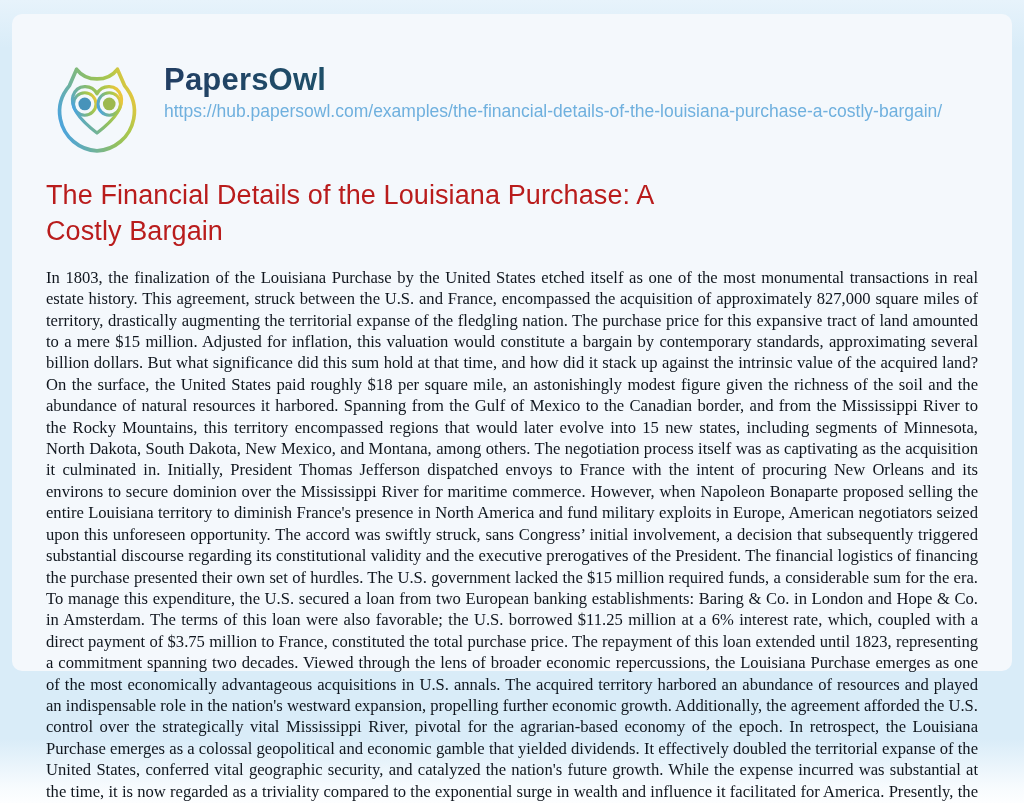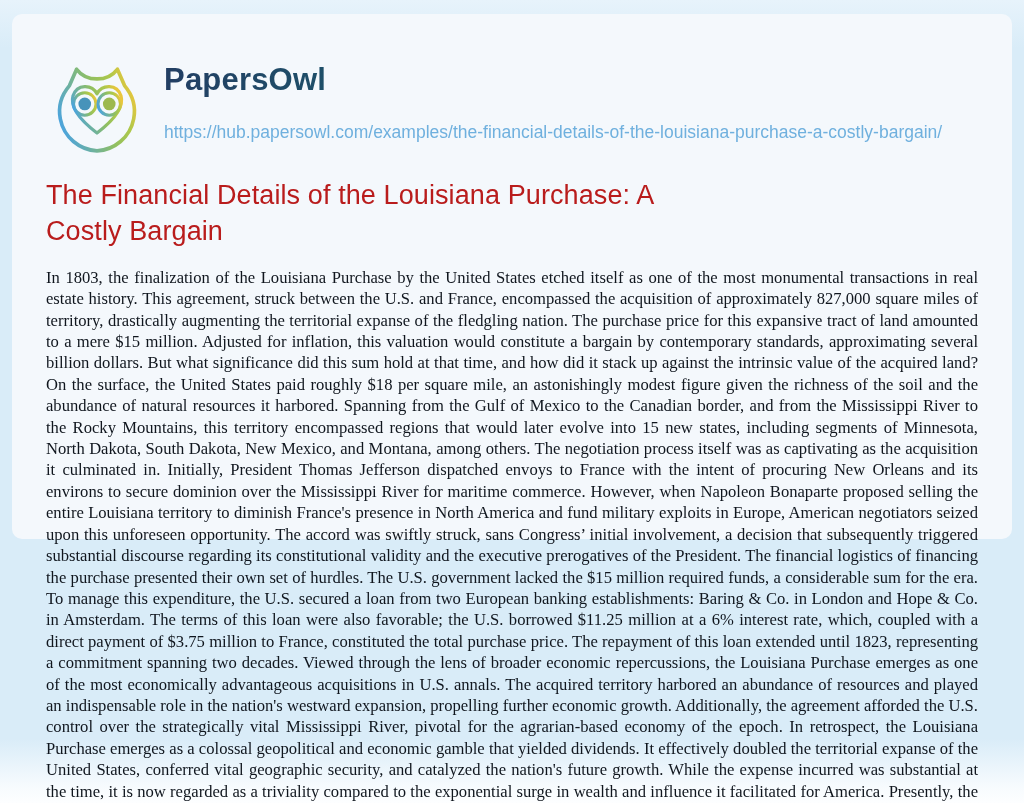--- a/index.html
+++ b/index.html
@@ -6,21 +6,21 @@
   html, body { width: 1024px; height: 803px; }
   body {
     position: relative;
     font-family: "Liberation Sans", sans-serif;
     background: linear-gradient(180deg, #e7f3fb 0%, #d9ecf8 6%, #d9ecf8 92%, #f7fbfe 98%, #fdfeff 100%);
     overflow: hidden;
   }
   .card {
     position: absolute;
     left: 12px; top: 14px; right: 12px;
-    height: 525px;
+    height: 657px;
     background: #f4f8fc;
     border-radius: 10px;
     padding: 42px 34px 0 34px;
   }
   .header {
     display: flex;
     align-items: flex-start;
     gap: 16px;
   }
   .logo-wrap { width: 102px; height: 102px; flex: 0 0 auto; }
@@ -30,21 +30,21 @@
     font-size: 31px;
     font-weight: bold;
     letter-spacing: 0.2px;
     color: #1e3f66;
     background: linear-gradient(90deg, #223e63 0%, #1b5f6e 40%, #223e63 85%);
     -webkit-background-clip: text;
     background-clip: text;
     -webkit-text-fill-color: transparent;
   }
   .site-url {
-    margin-top: 21px;
+    margin-top: 0;
     max-width: 800px;
     font-size: 17.5px;
     line-height: 1.5;
     color: #6fb0de;
     word-break: break-all;
     cursor: pointer;
   }
   .title {
     margin-top: 20px;
     max-width: 690px;

